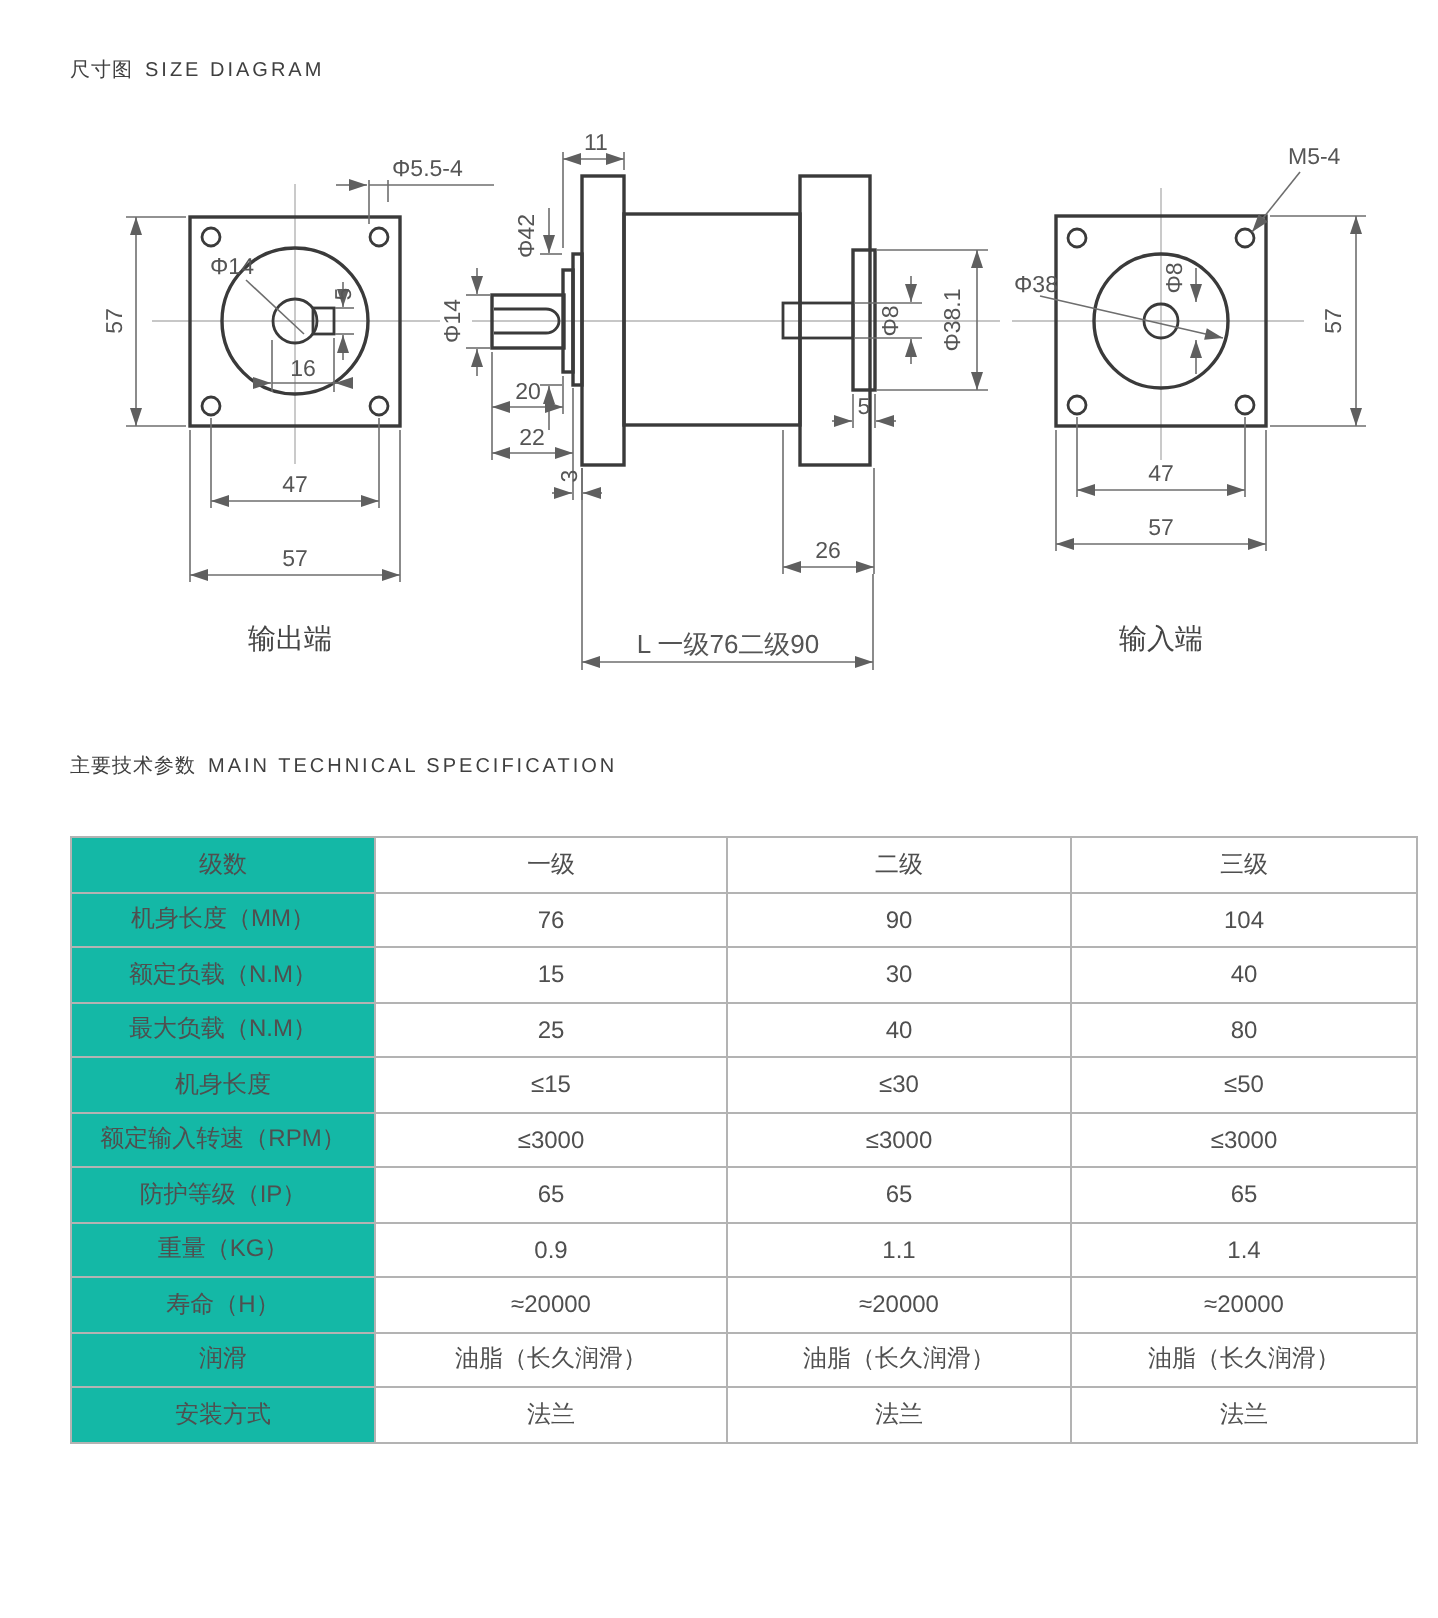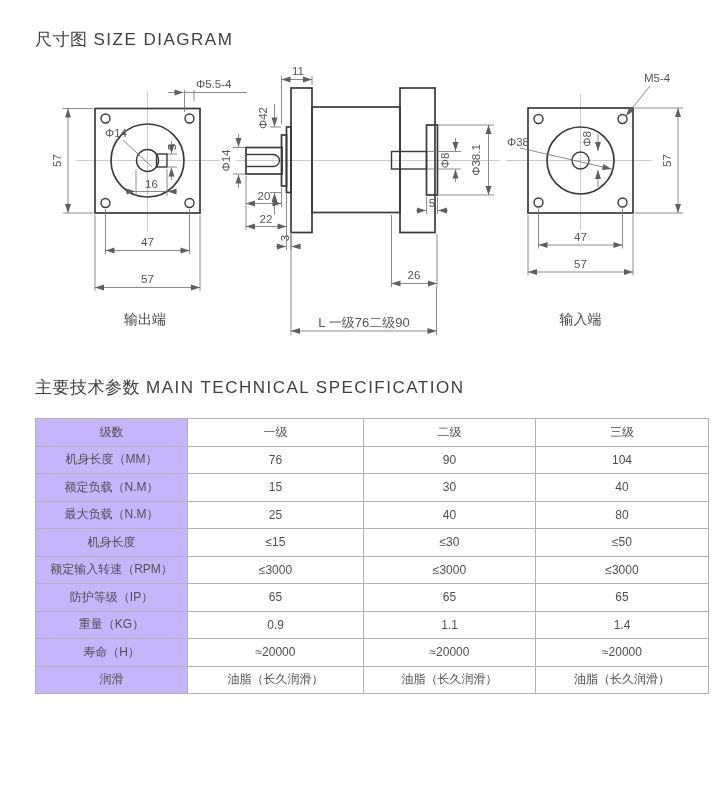--- a/index.html
+++ b/index.html
@@ -1,35 +1,35 @@
 <!DOCTYPE html>
 <html><head>
 <meta charset="utf-8">
 <style>
   html,body{margin:0;padding:0;background:#fff;}
   .page{position:relative;width:719px;height:809px;background:#fff;overflow:hidden;
         font-family:"Liberation Sans",sans-serif;color:#4a4a4a;}
-  .sec-title{position:absolute;left:35px;font-size:17px;color:#3f3f3f;letter-spacing:.5px;white-space:nowrap;}
+  .sec-title{position:absolute;left:35px;font-size:10px;color:#3f3f3f;letter-spacing:.5px;white-space:nowrap;}
   .sec-title .en{margin-left:6px;letter-spacing:1.5px;}
   .drawing{position:absolute;left:0;top:0;}
 
   
   .ol{fill:none;stroke:#3a3a3a;stroke-width:1.7px;}
   .ol2{fill:none;stroke:#3a3a3a;stroke-width:1.4px;}
   .dl{fill:none;stroke:#6e6e6e;stroke-width:0.8px;}
   .cl{fill:none;stroke:#b4b4b4;stroke-width:0.7px;}
   .dt{fill:#555;font-size:11.5px;font-family:"Liberation Sans",sans-serif;}
   .cap{fill:#454545;font-size:14px;font-family:"Liberation Sans",sans-serif;}
 
   
   .spec-table{position:absolute;left:35px;top:418px;width:673px;border-collapse:collapse;
               table-layout:fixed;font-size:12px;color:#4f4f4f;}
   .spec-table td,.spec-table th{border:1px solid #b3b3b3;height:26.5px;padding:0;
               text-align:center;vertical-align:middle;font-weight:normal;}
-  .spec-table .lbl{background:#c4b5fd;}
+  .spec-table .lbl{background:#14b8a6;}
   .spec-table{border:1px solid #9a9a9a;}
 </style>
 </head>
 <body>
 
 <div class="page">
 
   <div class="sec-title" style="top:28px;">
     <span>尺寸图</span><span class="en">SIZE DIAGRAM</span>
   </div>
@@ -289,16 +289,22 @@
       <td>≈20000</td>
       <td>≈20000</td>
       <td>≈20000</td>
     </tr>
     <tr>
       <td class="lbl">润滑</td>
       <td>油脂（长久润滑）</td>
       <td>油脂（长久润滑）</td>
       <td>油脂（长久润滑）</td>
     </tr>
+    <tr>
+      <td class="lbl">安装方式</td>
+      <td>法兰</td>
+      <td>法兰</td>
+      <td>法兰</td>
+    </tr>
   </tbody>
     </table>
 
 </div>
 
 </body></html>

